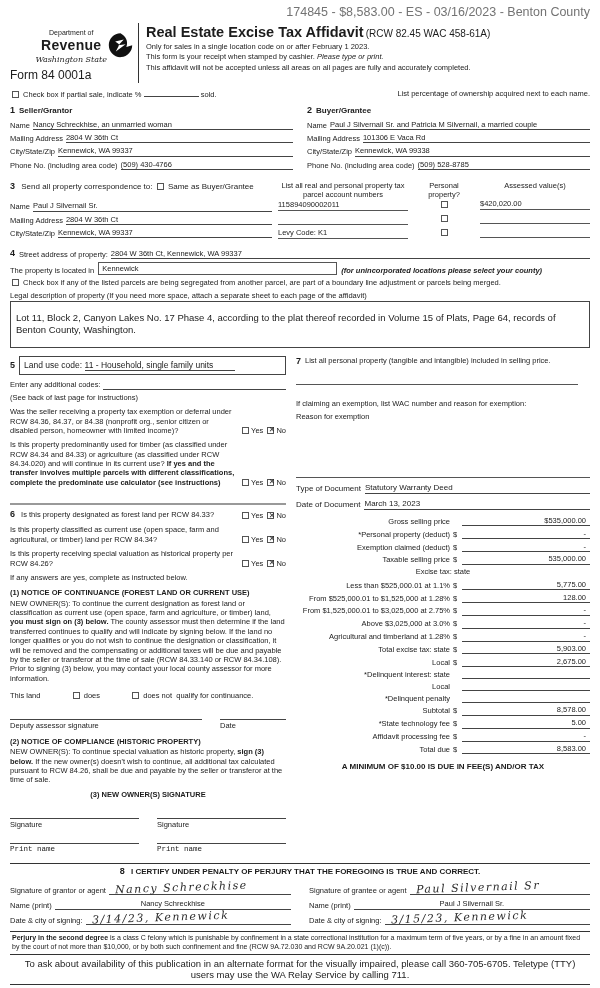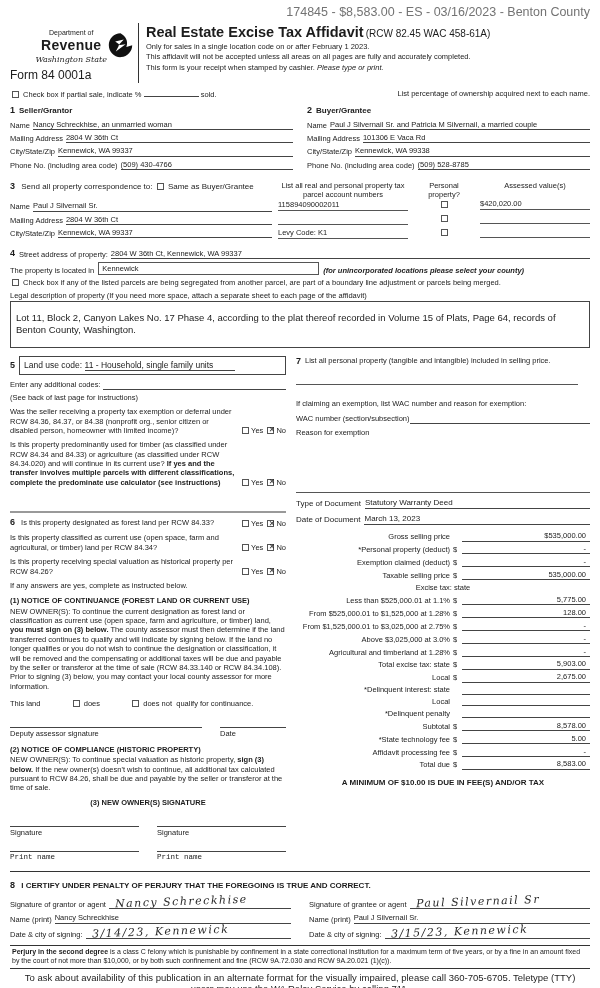--- a/index.html
+++ b/index.html
@@ -56,34 +56,34 @@
   .ppcol { width:60px; text-align:center; }
   .ppcol .hdrtxt { min-height:18px; }
   .avcol { flex:1; }
   .avcol .hdrtxt { text-align:center; min-height:18px; }
   .cellline { display:block; border-bottom:1px solid #555; min-height:11px; margin-bottom:3px; }
   .cbcell { height:11px; margin-bottom:3px; }
 
   
   .sec4 { margin-top:6px; }
   .locrow { display:flex; align-items:flex-end; margin-top:3px; }
-  .locbox { display:inline-block; border:1px solid #555; width:221px; padding:1px 3px; margin:0 4px; }
+  .locbox { display:inline-block; border:1px solid #555; width:239px; padding:1px 3px; margin:0 4px; }
   .legalbox { border:1px solid #444; padding:10px 5px; margin-top:1px; font-size:9.5px; line-height:1.3; min-height:30px; }
 
   
   .maincols { display:flex; gap:10px; margin-top:8px; }
   .lcol { width:276px; }
   .rcol { flex:1; }
 
   .lub { display:flex; align-items:stretch; }
   .lub .boxed { border:1px solid #444; padding:3px 4px; flex:1; font-size:8.5px; }
   .q { display:flex; align-items:flex-end; margin-top:5px; }
   .q .qt { flex:1; padding-right:4px; }
   .yn { white-space:nowrap; padding-bottom:0; }
-  .sec6wrap { border-top:2px solid #999; margin-top:24px; padding-top:4px; }
+  .sec6wrap { border-top:2px solid #999; margin-top:16px; padding-top:4px; }
   .noticeT { font-weight:bold; margin-top:6px; font-size:7.5px; }
   .noticeP { text-align:left; margin-top:1px; }
   .landrow { margin-top:8px; }
   .landrow .sp { display:inline-block; width:26px; }
   .duo { display:flex; gap:18px; margin-top:10px; }
   .duo .fg { }
   .fg .fline { display:block; border-bottom:1px solid #444; height:10px; }
   .fg .flab { display:block; margin-top:1px; }
   .center { text-align:center; }
 
@@ -94,21 +94,21 @@
   .docrow { display:flex; align-items:flex-end; margin-top:5px; font-size:8px; }
   .docrow .dl { white-space:nowrap; padding-right:4px; }
   .trow { display:flex; align-items:flex-end; margin-bottom:2.5px; }
   .trow .tlabel { flex:1; text-align:right; padding-right:3px; white-space:nowrap; }
   .trow .tcur { width:9px; }
   .trow .tval { width:128px; border-bottom:1px solid #444; text-align:right; padding-right:4px; min-height:9px; }
   .taxhdr { text-align:center; margin:2px 0 3px 0; }
   .minimum { font-weight:bold; text-align:center; font-size:8px; margin-top:8px; }
 
   
-  .sec8 { border-top:1.5px solid #333; margin-top:8px; padding-top:8px; }
+  .sec8 { border-top:1.5px solid #333; margin-top:8px; padding-top:2px;text-align:center; }
   .cert { font-size:8px; }
   .sigcols { display:flex; gap:18px; margin-top:3px; }
   .sigcols > div { flex:1; }
   .sigrow { display:flex; align-items:flex-end; margin-top:4px; }
   .sigrow .lab { white-space:nowrap; padding-right:3px; }
   .sigrow .fl { position:relative; height:11px; }
   .sigrow .hand { position:absolute; left:6px; bottom:-1px; white-space:nowrap; }
 
   .perjury { border-top:1.5px solid #333; border-bottom:1px solid #333; margin-top:6px;
              padding:2px 2px 2px 2px; font-size:7px; }
@@ -139,25 +139,25 @@
         </span>
       </div>
       <div class="formnum">Form 84 0001a</div>
     </div>
     <div class="titleblock">
       <div>
         <span class="title">Real Estate Excise Tax Affidavit</span>
         <span class="rcw">(RCW 82.45 WAC 458-61A)</span>
       </div>
       <div class="sub">Only for sales in a single location code on or after February 1 2023.</div>
-      <div class="sub">This affidavit will not be accepted unless all areas on all pages are fully and accurately completed.</div>
       <div class="sub">
         <span>This form is your receipt when stamped by cashier.</span>
         <span class="i">Please type or print.</span>
       </div>
+      <div class="sub">This affidavit will not be accepted unless all areas on all pages are fully and accurately completed.</div>
     </div>
   </div>
 
   <div class="partialrow">
     <span>
       <span class="cb"></span>
       <span>Check box if partial sale, indicate %</span>
       <span class="fl" style="width:55px;"></span>
       <span>sold.</span>
     </span>
@@ -392,24 +392,20 @@
     </div>
 
     <div class="rcol">
       <div class="sec7hdr">
         <span class="sec-num">7</span>
         <span>List all personal property (tangible and intangible) included in selling price.</span>
       </div>
       <span class="blankline" style="width:96%;"></span>
 
       <div style="margin-top:14px;">If claiming an exemption, list WAC number and reason for exemption:</div>
-      <div class="wacrow">
-        <span>WAC number (section/subsection)</span>
-        <span class="fl grow"></span>
-      </div>
       <div style="margin-top:4px;">Reason for exemption</div>
 
       <span class="blankline" style="margin-top:46px;"></span>
 
       <div class="docrow">
         <span class="dl">Type of Document</span>
         <span class="fl grow">Statutory Warranty Deed</span>
       </div>
       <div class="docrow">
         <span class="dl">Date of Document</span>

